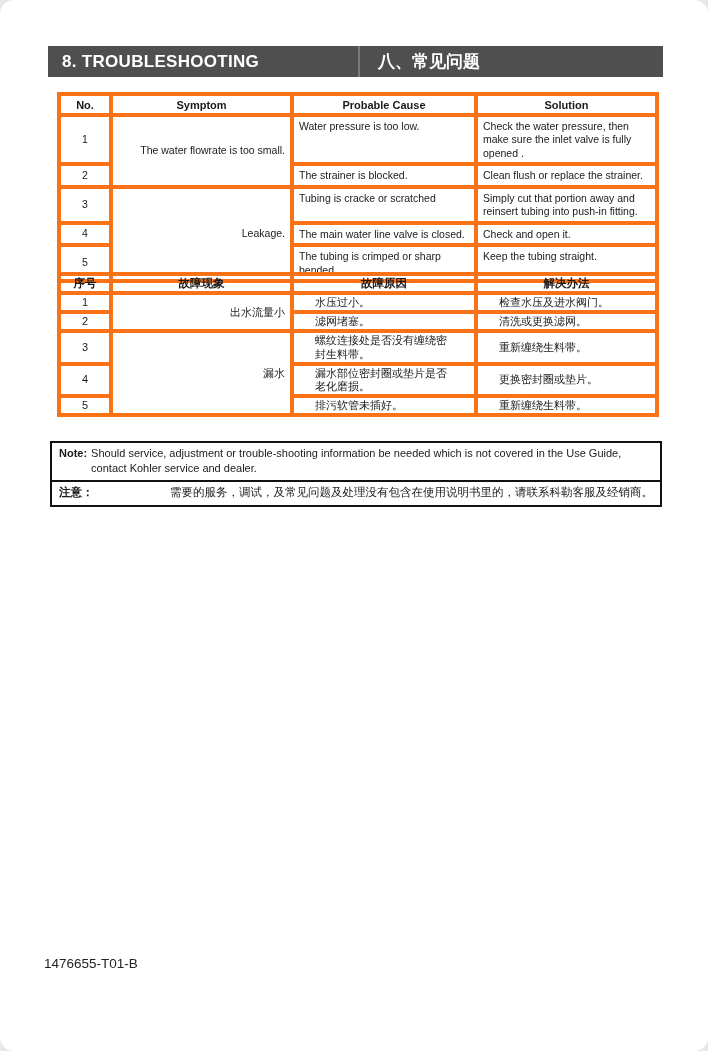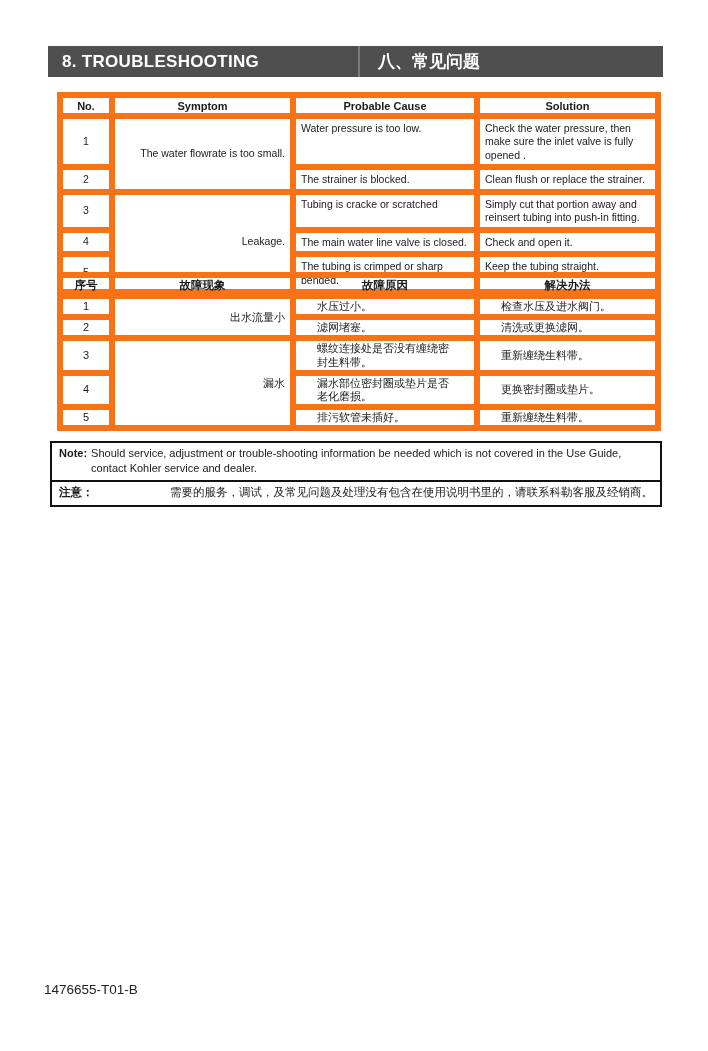--- a/index.html
+++ b/index.html
@@ -5,20 +5,21 @@
   * { margin: 0; padding: 0; box-sizing: border-box; }
   html, body { background: #e8e8e8; }
   body { font-family: "Liberation Sans", "DejaVu Sans", sans-serif; }
   .page {
     position: relative;
     width: 708px; height: 1051px;
     margin: 0 auto;
     background: #ffffff;
     color: #1a1a1a;
     overflow: hidden;
+    border-radius: 14px;
   }
 
   
   .header-bar {
     position: absolute; left: 48px; top: 46px;
     width: 615px; height: 31px;
     background: #4f4f4f;
     display: flex; align-items: center;
   }
   .header-bar .title-en {
@@ -39,21 +40,21 @@
   
   table.tbl {
     position: absolute; left: 57px;
     width: 598px;
     border-collapse: collapse;
     table-layout: fixed;
   }
   .tbl-en { top: 92px; }
   .tbl-cn { top: 272px; }
   table.tbl th, table.tbl td {
-    border: 6px solid #f97316;
+    border: 4px solid #f97316;
     overflow: hidden;
   }
   table.tbl th {
     font-weight: bold; text-align: center; vertical-align: middle;
   }
   .tbl-en th { font-size: 11px; }
   .tbl-cn th { font-size: 11.5px; }
   .tbl-en td { font-size: 10.5px; line-height: 1.28; }
   .tbl-cn td { font-size: 11px; line-height: 1.2; }
   td.c-no { text-align: center; vertical-align: middle; }
@@ -80,21 +81,21 @@
     font-size: 11px; line-height: 1.35;
     padding: 3px 7px 4px 7px;
   }
   .note-en { top: 441px; min-height: 33px; }
   .note-cn { top: 480px; min-height: 22px; font-size: 11.5px; text-align: right; }
   .note-label { font-weight: bold; white-space: nowrap; margin-right: 4px; }
   .note-text { flex: 1; }
 
   
   .footer-doc {
-    position: absolute; left: 44px; top: 982px;
+    position: absolute; left: 44px; top: 956px;
     font-size: 13.5px; color: #222;
   }
   .footer-page {
     position: absolute; left: 338px; top: 1057px;
     font-size: 10.5px; color: #222;
   }
 </style>
 </head>
 <body>
 

